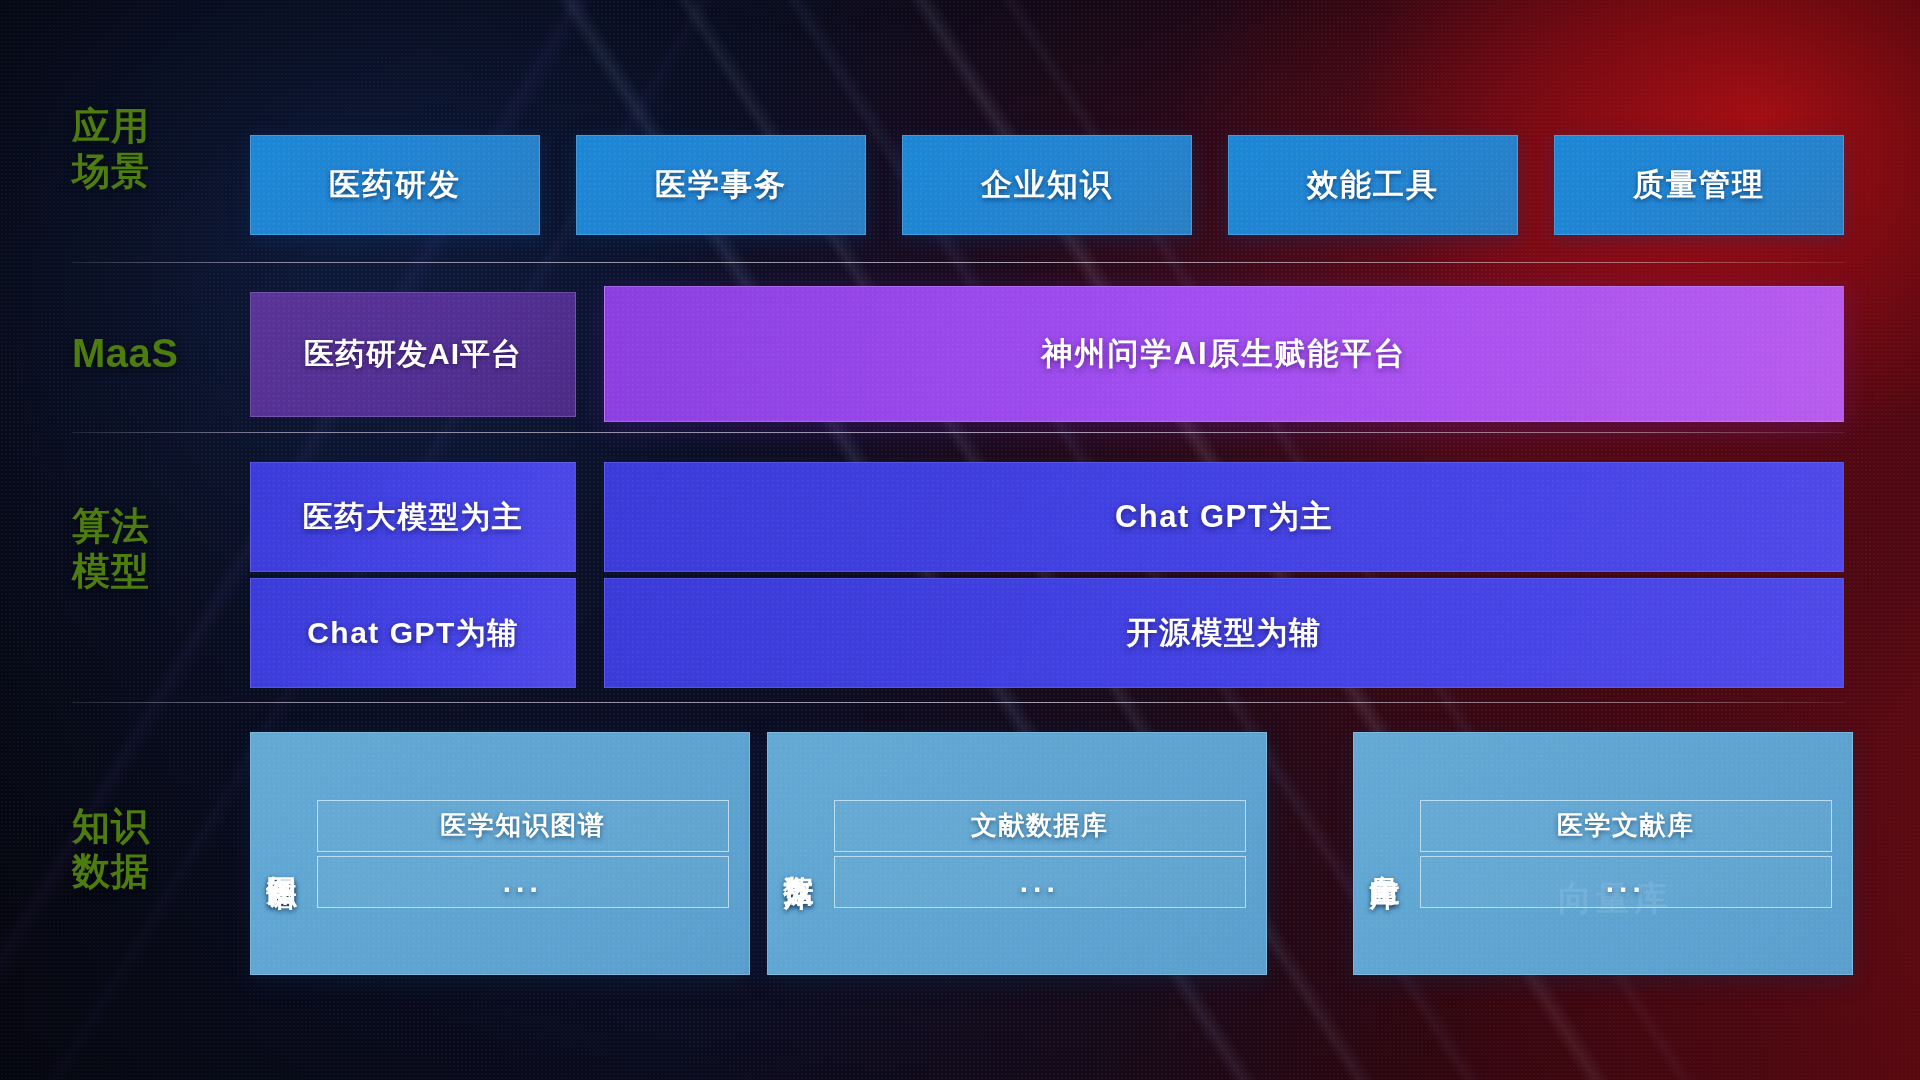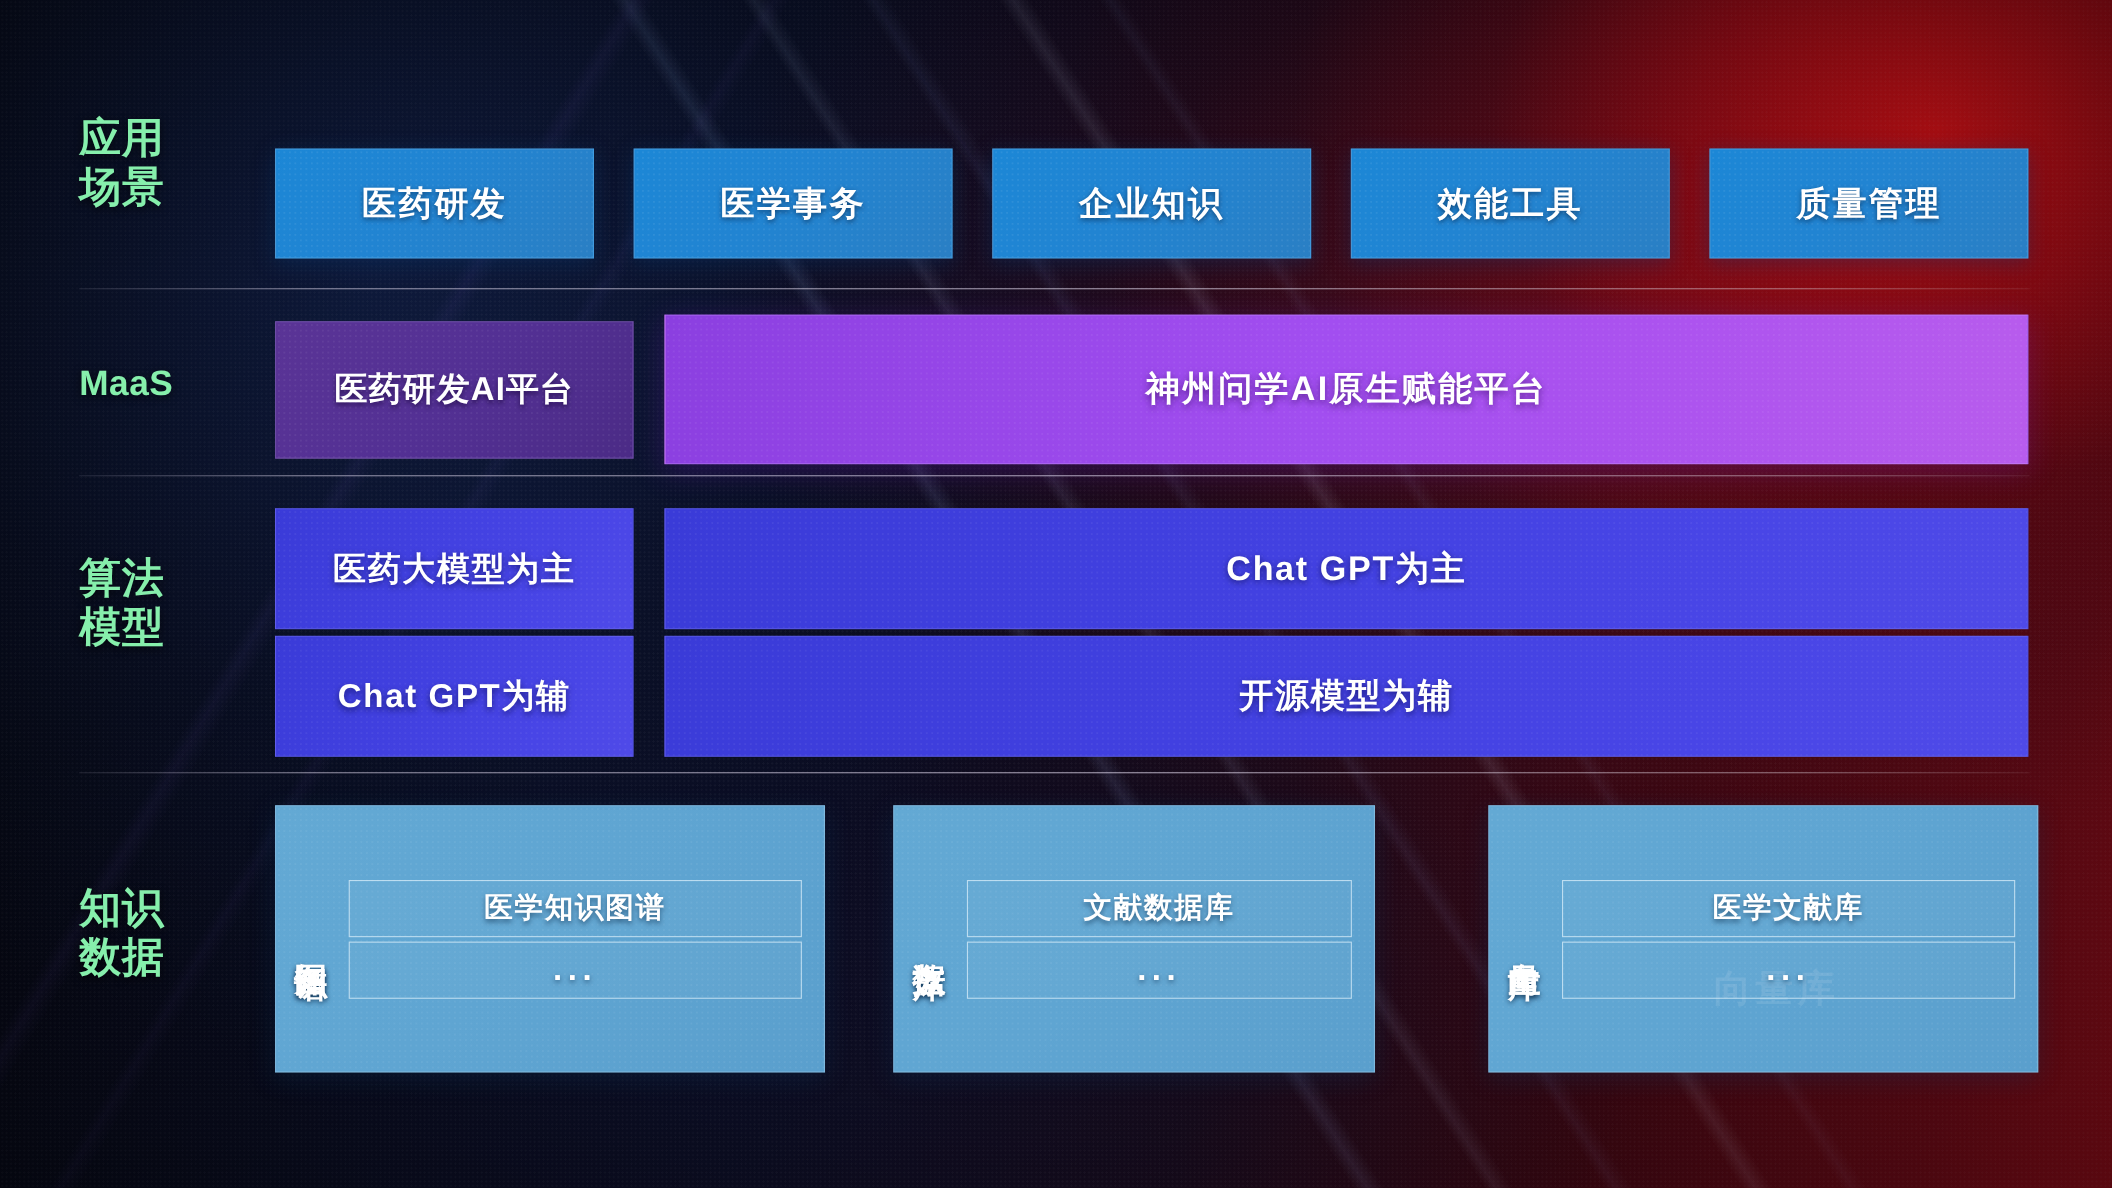--- a/index.html
+++ b/index.html
@@ -54,30 +54,30 @@
 
   
   #content { position:absolute; inset:0; }
 
   .row { position:absolute; left:0; width:1920px; }
 
   .row-label {
     position:absolute;
     left:72px;
     width:160px;
-    color:#86efac;
+    color:#4d7c0f;
     font-weight:bold;
     line-height:1.18;
     letter-spacing:1px;
     text-align:left;
     text-shadow:0 2px 8px rgba(0,0,0,0.65);
     white-space:pre-line;
   }
   .row-label.cn { font-size:38px; }
-  .row-label.en { font-size:32px; letter-spacing:.5px; }
+  .row-label.en { font-size:40px; letter-spacing:.5px; }
 
   .divider {
     position:absolute;
     left:72px; width:1773px; height:1px;
     background:linear-gradient(90deg, rgba(200,195,215,0.12) 0%, rgba(214,208,228,0.62) 12%, rgba(224,216,236,0.70) 55%, rgba(214,200,210,0.52) 88%, rgba(200,180,190,0.10) 100%);
   }
 
   
   .app-box {
     position:absolute;
@@ -174,21 +174,21 @@
     height:52px;
     border:1px solid rgba(225,242,252,0.70);
     display:flex; align-items:center; justify-content:center;
     color:#ffffff; font-size:26px; font-weight:bold; letter-spacing:1.5px;
     background:rgba(255,255,255,0.035);
     text-shadow:0 2px 5px rgba(0,30,60,0.5);
   }
   .kd-item.ellipsis { font-size:30px; letter-spacing:5px; }
 
   .kd-1 { left:250px; width:500px; }
-  .kd-2 { left:812px; width:438px; }
+  .kd-2 { left:767px; width:500px; }
   .kd-3 { left:1353px; width:500px; }
 
   
   .watermark {
     position:absolute; left:1558px; top:876px;
     font-size:34px; font-weight:bold; letter-spacing:4px;
     color:rgba(255,255,255,0.10);
     pointer-events:none;
   }
 </style>

